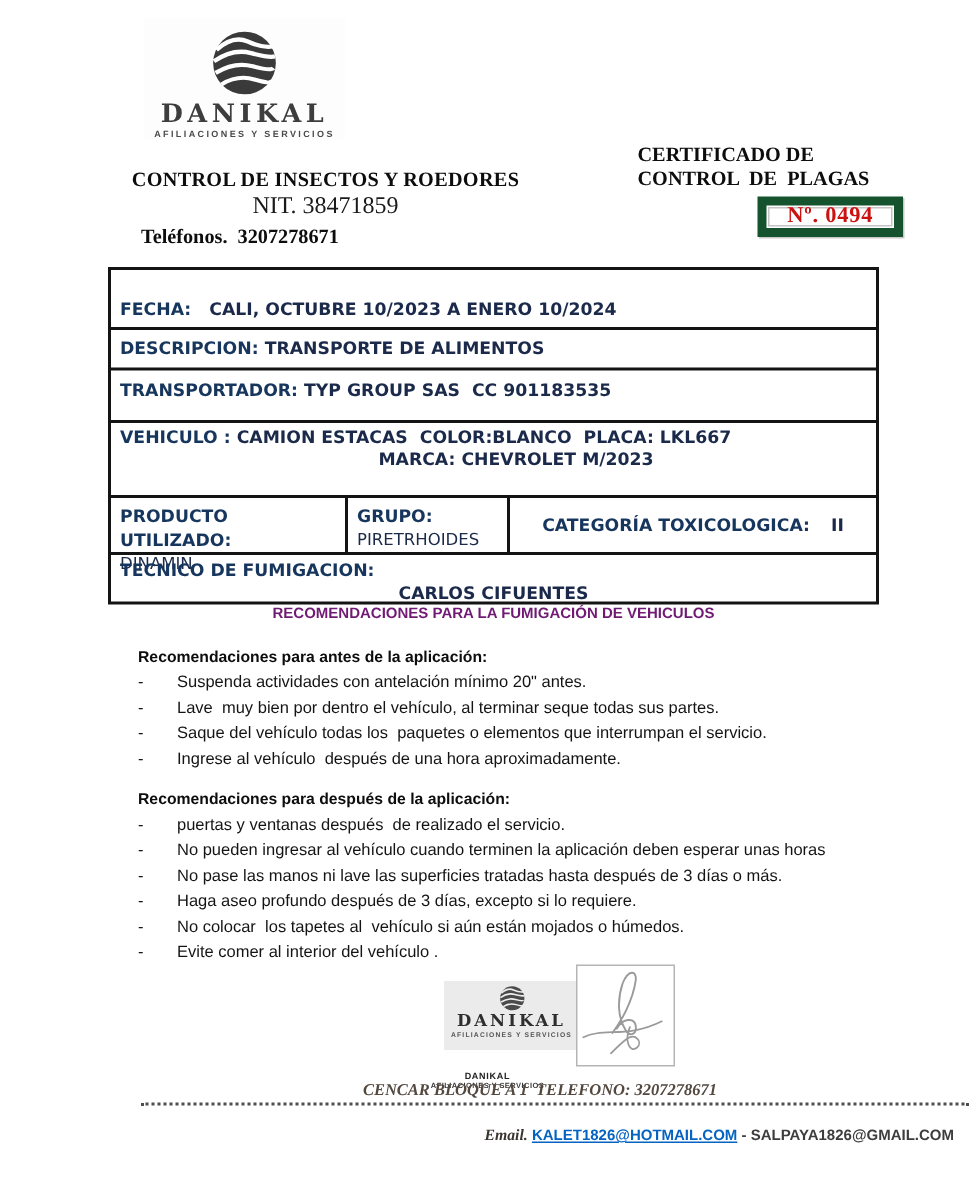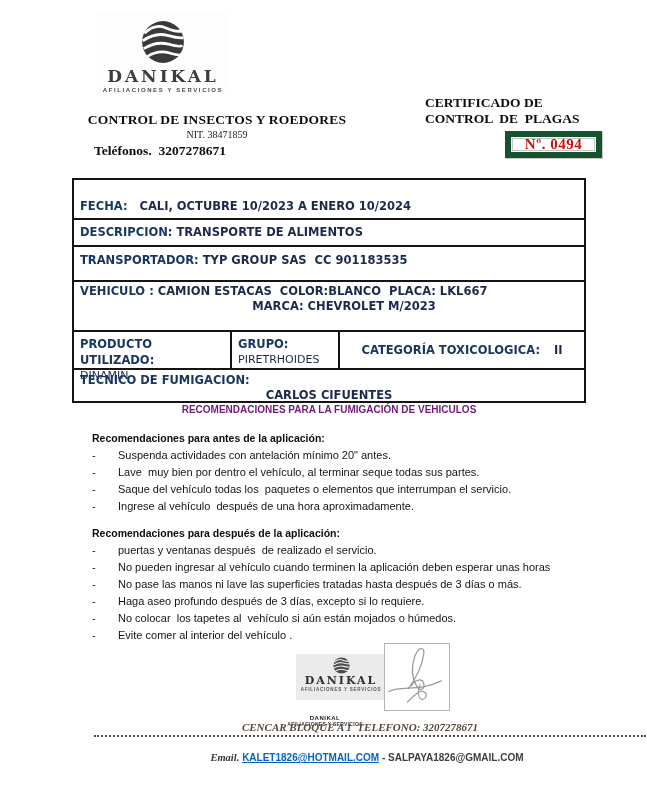--- a/index.html
+++ b/index.html
@@ -12,21 +12,21 @@
 
   
   .logo-top { position:absolute; left:96px; top:12px; width:134px; text-align:center; background:#fdfdfd; padding-top:8px; }
   .logo-top .globe { width:44px; height:44px; margin:0 auto; display:block; }
   .logo-name { font-family:"DejaVu Serif", serif; font-weight:bold; font-size:17px; letter-spacing:3px; color:#3d3d3d; margin-top:2px; }
   .logo-sub  { font-size:6px; letter-spacing:1.6px; color:#4a4a4a; font-weight:bold; margin-top:1px; }
 
   
   .hdr-left { position:absolute; left:58px; top:112px; width:318px; text-align:center; font-family:"Liberation Serif", serif; }
   .hdr-title { font-weight:bold; font-size:13.5px; letter-spacing:0.2px; color:#0d0d0d; }
-  .hdr-nit   { font-size:10px; color:#1a1a1a; margin-top:1px; }
+  .hdr-nit   { font-size:16px; color:#1a1a1a; margin-top:1px; }
   .hdr-phone { font-weight:bold; font-size:13.5px; color:#0d0d0d; text-align:left; margin:3px 0 0 36px; }
 
   .hdr-right { position:absolute; left:425px; top:95px; width:190px; font-family:"Liberation Serif", serif; font-weight:bold; font-size:13.5px; line-height:15.5px; color:#0d0d0d; }
   .cert-box  { position:absolute; left:505px; top:131px; width:97px; height:27px; border:6px solid #14532d; background:#fff; padding:1px; box-shadow:1px 1px 0 #c9c9c9; }
   .cert-box-inner { width:100%; height:100%; border:1px solid #c4c4c4; display:flex; align-items:center; justify-content:center; }
   .cert-num  { font-family:"Liberation Serif", serif; font-weight:bold; font-size:15px; color:#cc1111; letter-spacing:0.5px; }
 
   
   .doc-table { position:absolute; left:72px; top:178px; width:514px; border:2px solid #141414; background:#fff;
                font-family:"DejaVu Sans", sans-serif; font-size:11.5px; font-weight:bold; color:#17365d; }
@@ -66,21 +66,21 @@
   .sig-box { position:absolute; left:384px; top:643px; width:66px; height:68px; border:1px solid #b5b5b5; background:#fff; }
   .sig-box svg { width:100%; height:100%; }
 
   
   .mini-caption { position:absolute; left:250px; top:715px; width:150px; text-align:center; }
   .mini-caption .l1 { font-size:6px; font-weight:bold; color:#222; letter-spacing:0.5px; }
   .mini-caption .l2 { font-size:5px; font-weight:bold; color:#3a3a3a; letter-spacing:0.3px; }
   .dotted-sep { position:absolute; left:94px; top:735px; width:552px; border-top:2px dotted #4d4d4d; }
   .foot-line1 { position:absolute; left:80px; top:721px; width:560px; text-align:center;
                 font-family:"Liberation Serif", serif; font-style:italic; font-weight:bold; font-size:11px; color:#53483e; }
-  .foot-line2 { position:absolute; left:87px; top:752px; width:560px; text-align:center; font-size:10px; }
+  .foot-line2 { position:absolute; left:76px; top:752px; width:560px; text-align:right; font-size:10px; }
   .email-label { font-family:"Liberation Serif", serif; font-style:italic; font-weight:bold; font-size:10.5px; color:#3a352f; }
   .email-link { font-weight:bold; color:#0563c1; text-decoration:underline; }
   .email-sep  { font-weight:bold; color:#3d3d3d; }
   .email-2    { font-weight:bold; color:#3d3d3d; }
 </style>
 </head>
 <body>
 
 <div class="page">
 

